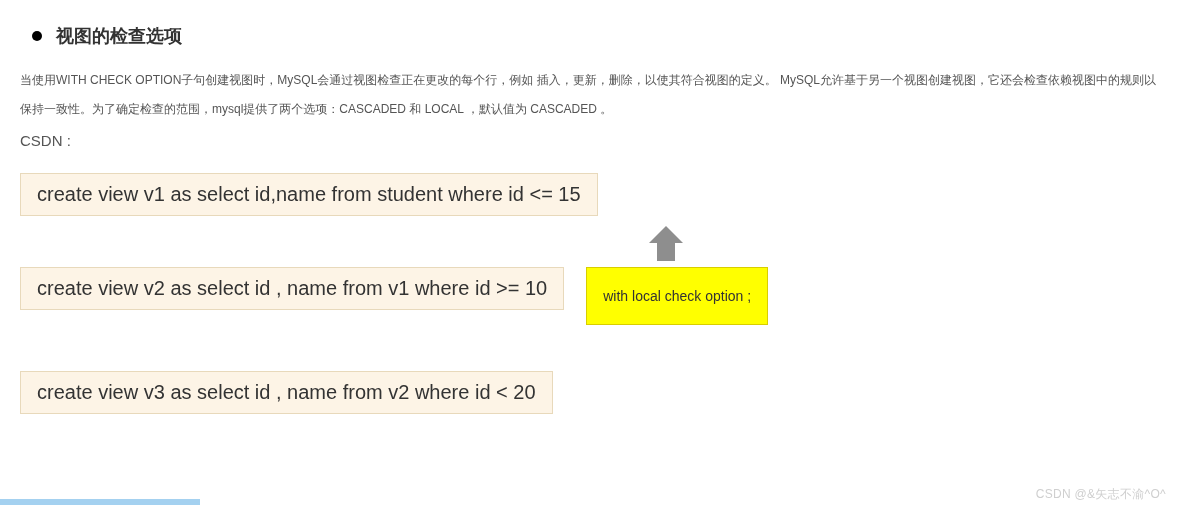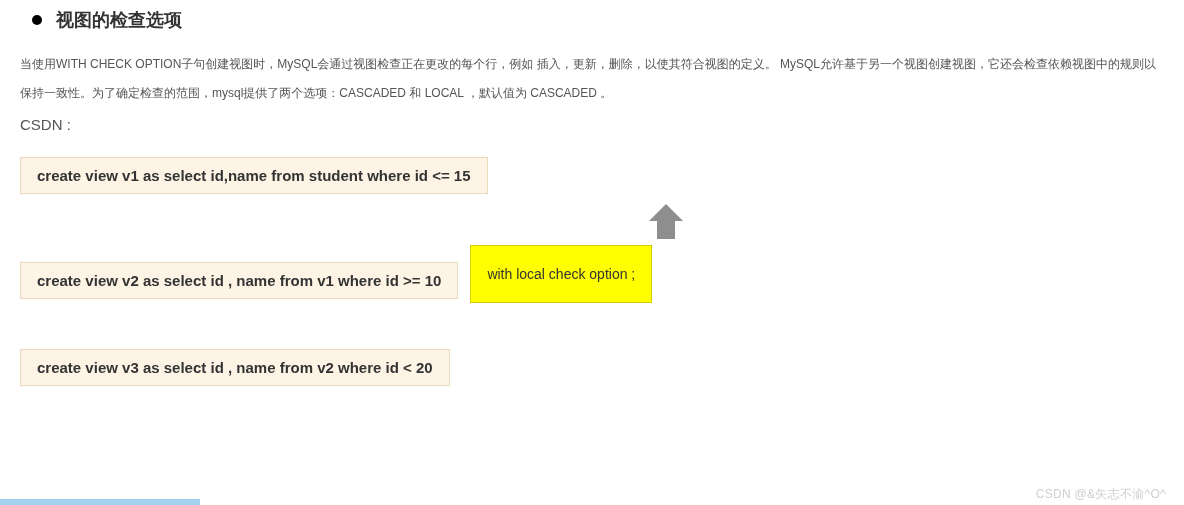--- a/index.html
+++ b/index.html
@@ -12,20 +12,21 @@
       background: #ffffff;
       padding: 8px 20px;
       color: #333;
       width: 1184px;
     }
     .bullet-heading {
       display: flex;
       align-items: center;
       margin-bottom: 18px;
       margin-left: 12px;
+      margin-top: 16px;
     }
     .bullet {
       width: 10px;
       height: 10px;
       background: #000;
       border-radius: 50%;
       margin-right: 14px;
     }
     .heading-text {
       font-size: 18px;
@@ -41,30 +42,29 @@
     .local-label {
       font-size: 15px;
       color: #555;
       margin-bottom: 24px;
     }
     .code-box {
       display: inline-block;
       background: #fdf4e6;
       border: 1px solid #e8d9bb;
       padding: 9px 16px;
-      font-size: 15px;
+      font-size: 20px;
       color: #333;
       font-family: -apple-system, BlinkMacSystemFont, "Segoe UI", sans-serif;
       margin-bottom: 4px;
-      font-weight: bold;
     }
     .code-row {
       display: flex;
-      align-items: flex-end;
-      gap: 12px;
+      align-items: flex-start;
+      gap: 22px;
       margin-bottom: 4px;
     }
     .highlight-box {
       display: inline-block;
       background: #ffff00;
       border: 1px solid #d8ce00;
       padding: 20px 16px;
       font-size: 14px;
       color: #333;
     }

